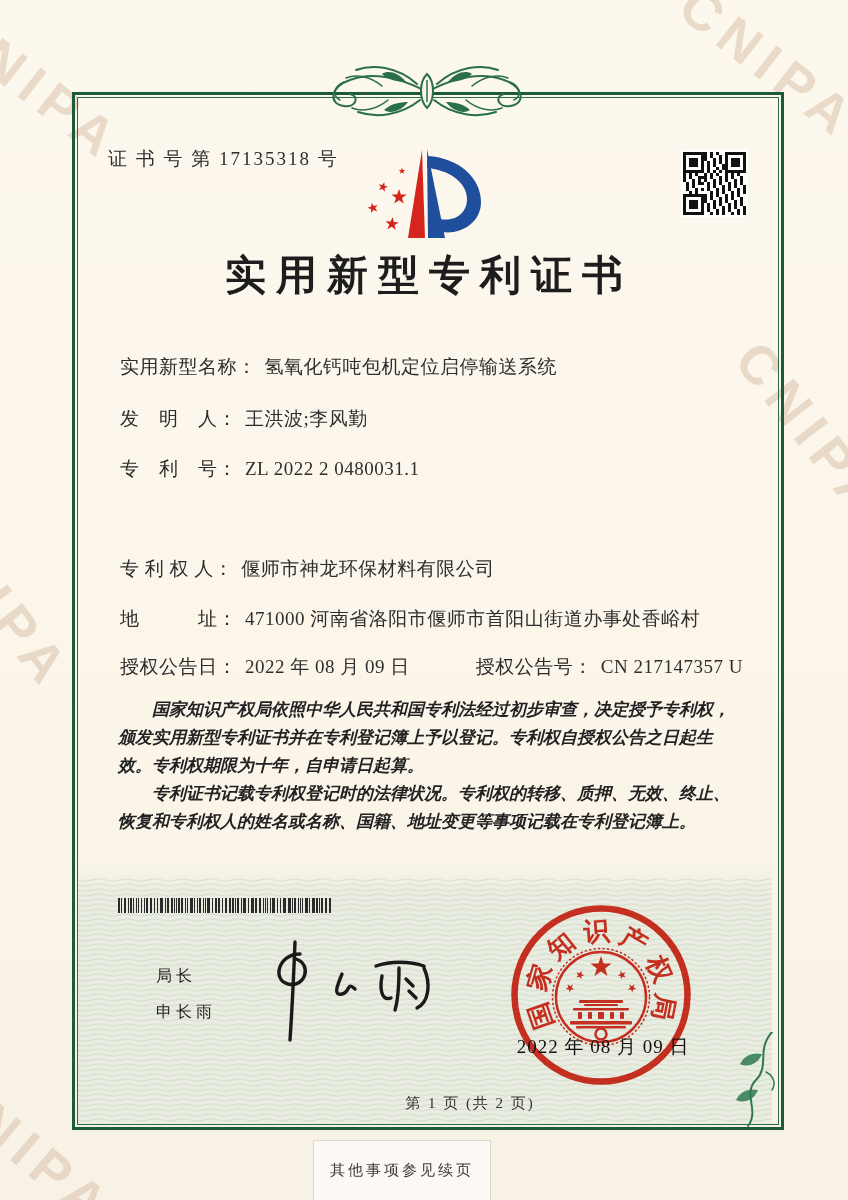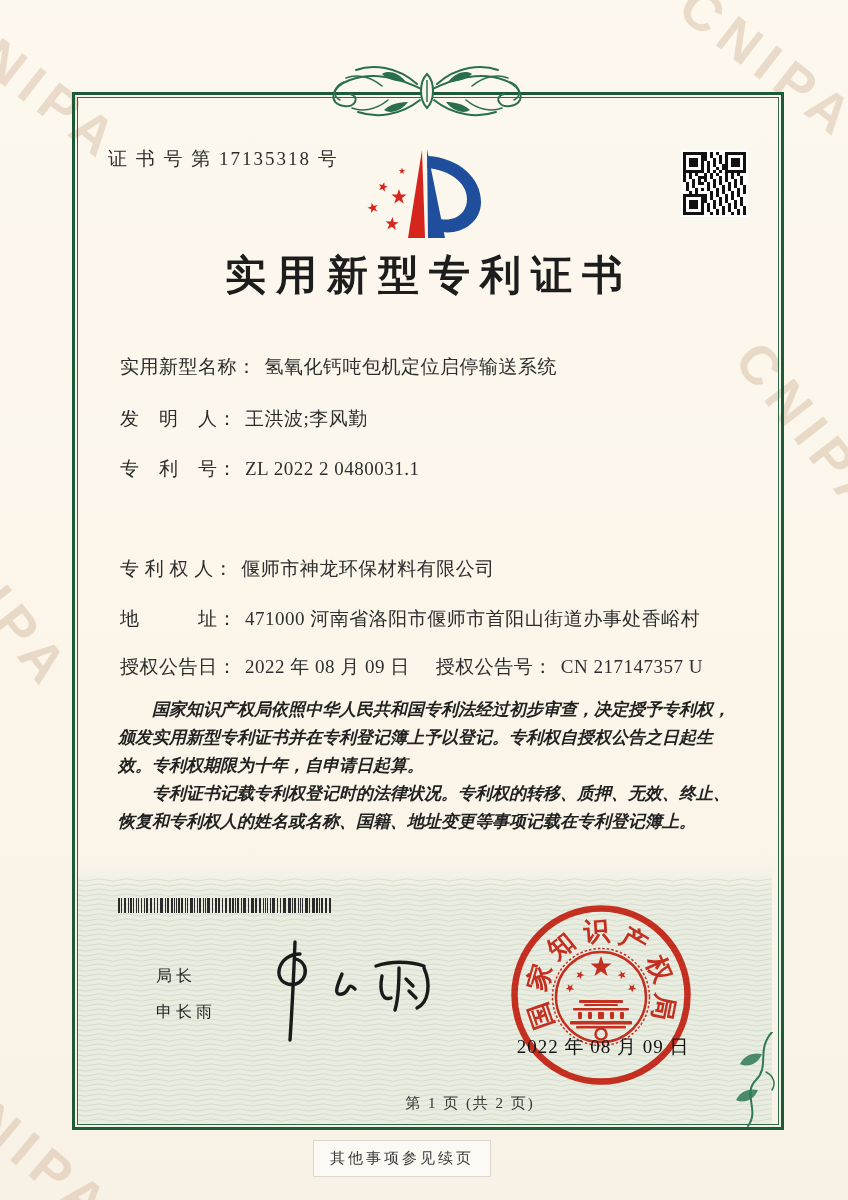--- a/index.html
+++ b/index.html
@@ -39,21 +39,21 @@
            line-height:0;}
 
   .title{position:absolute;left:0;top:248px;width:100%;margin:0;text-align:center;
          font-size:41px;font-weight:bold;letter-spacing:10px;text-indent:10px;
          color:#1d1d1d;}
 
   .field-row{position:absolute;left:120px;font-size:19px;letter-spacing:.5px;
              white-space:nowrap;color:#2e2e2e;}
   .f-label{color:#2b2b2b;}
   .f-value{margin-left:8px;}
-  .grant2{margin-left:26px;}
+  .grant2{margin-left:66px;}
   .r0{top:354px}.r1{top:406px}.r2{top:456px}.r3{top:506px}
   .r4{top:556px}.r5{top:606px}.r6{top:654px}
 
   .body-text{position:absolute;left:118px;top:696px;width:614px;font-size:17px;
              line-height:28px;font-style:italic;color:#222;}
   .body-text p{margin:0;text-indent:2em;font-weight:bold;}
 
   .barcode{position:absolute;left:118px;top:898px;line-height:0;}
 
   .director{position:absolute;left:120px;top:966px;font-size:16px;
@@ -63,21 +63,21 @@
   .sig{position:absolute;left:238px;top:936px;}
 
   .seal{position:absolute;left:506px;top:900px;mix-blend-mode:multiply;opacity:.96;}
   .seal-date{position:absolute;left:508px;top:1034px;width:190px;text-align:center;
              font-size:19px;letter-spacing:1px;color:#111;z-index:5;}
 
   .page-num{position:absolute;left:72px;top:1094px;width:712px;text-align:center;
             font-size:15px;letter-spacing:2px;color:#333;padding-left:42px;}
 
   .cont-note{position:absolute;left:402px;top:1140px;transform:translateX(-50%);
-             font-size:15px;letter-spacing:3px;color:#3a3a3a;padding:8px 16px;
+             font-size:15px;letter-spacing:3px;color:#3a3a3a;padding:20px 16px;
              background:rgba(255,255,255,.55);border:1px solid rgba(120,110,90,.25);
              white-space:nowrap;text-align:right;}
 </style>
 </head>
 <body>
 
 <div class="page">
 
   <span class="wm wm1">CNIPA</span>
   <span class="wm wm2">CNIPA</span>

